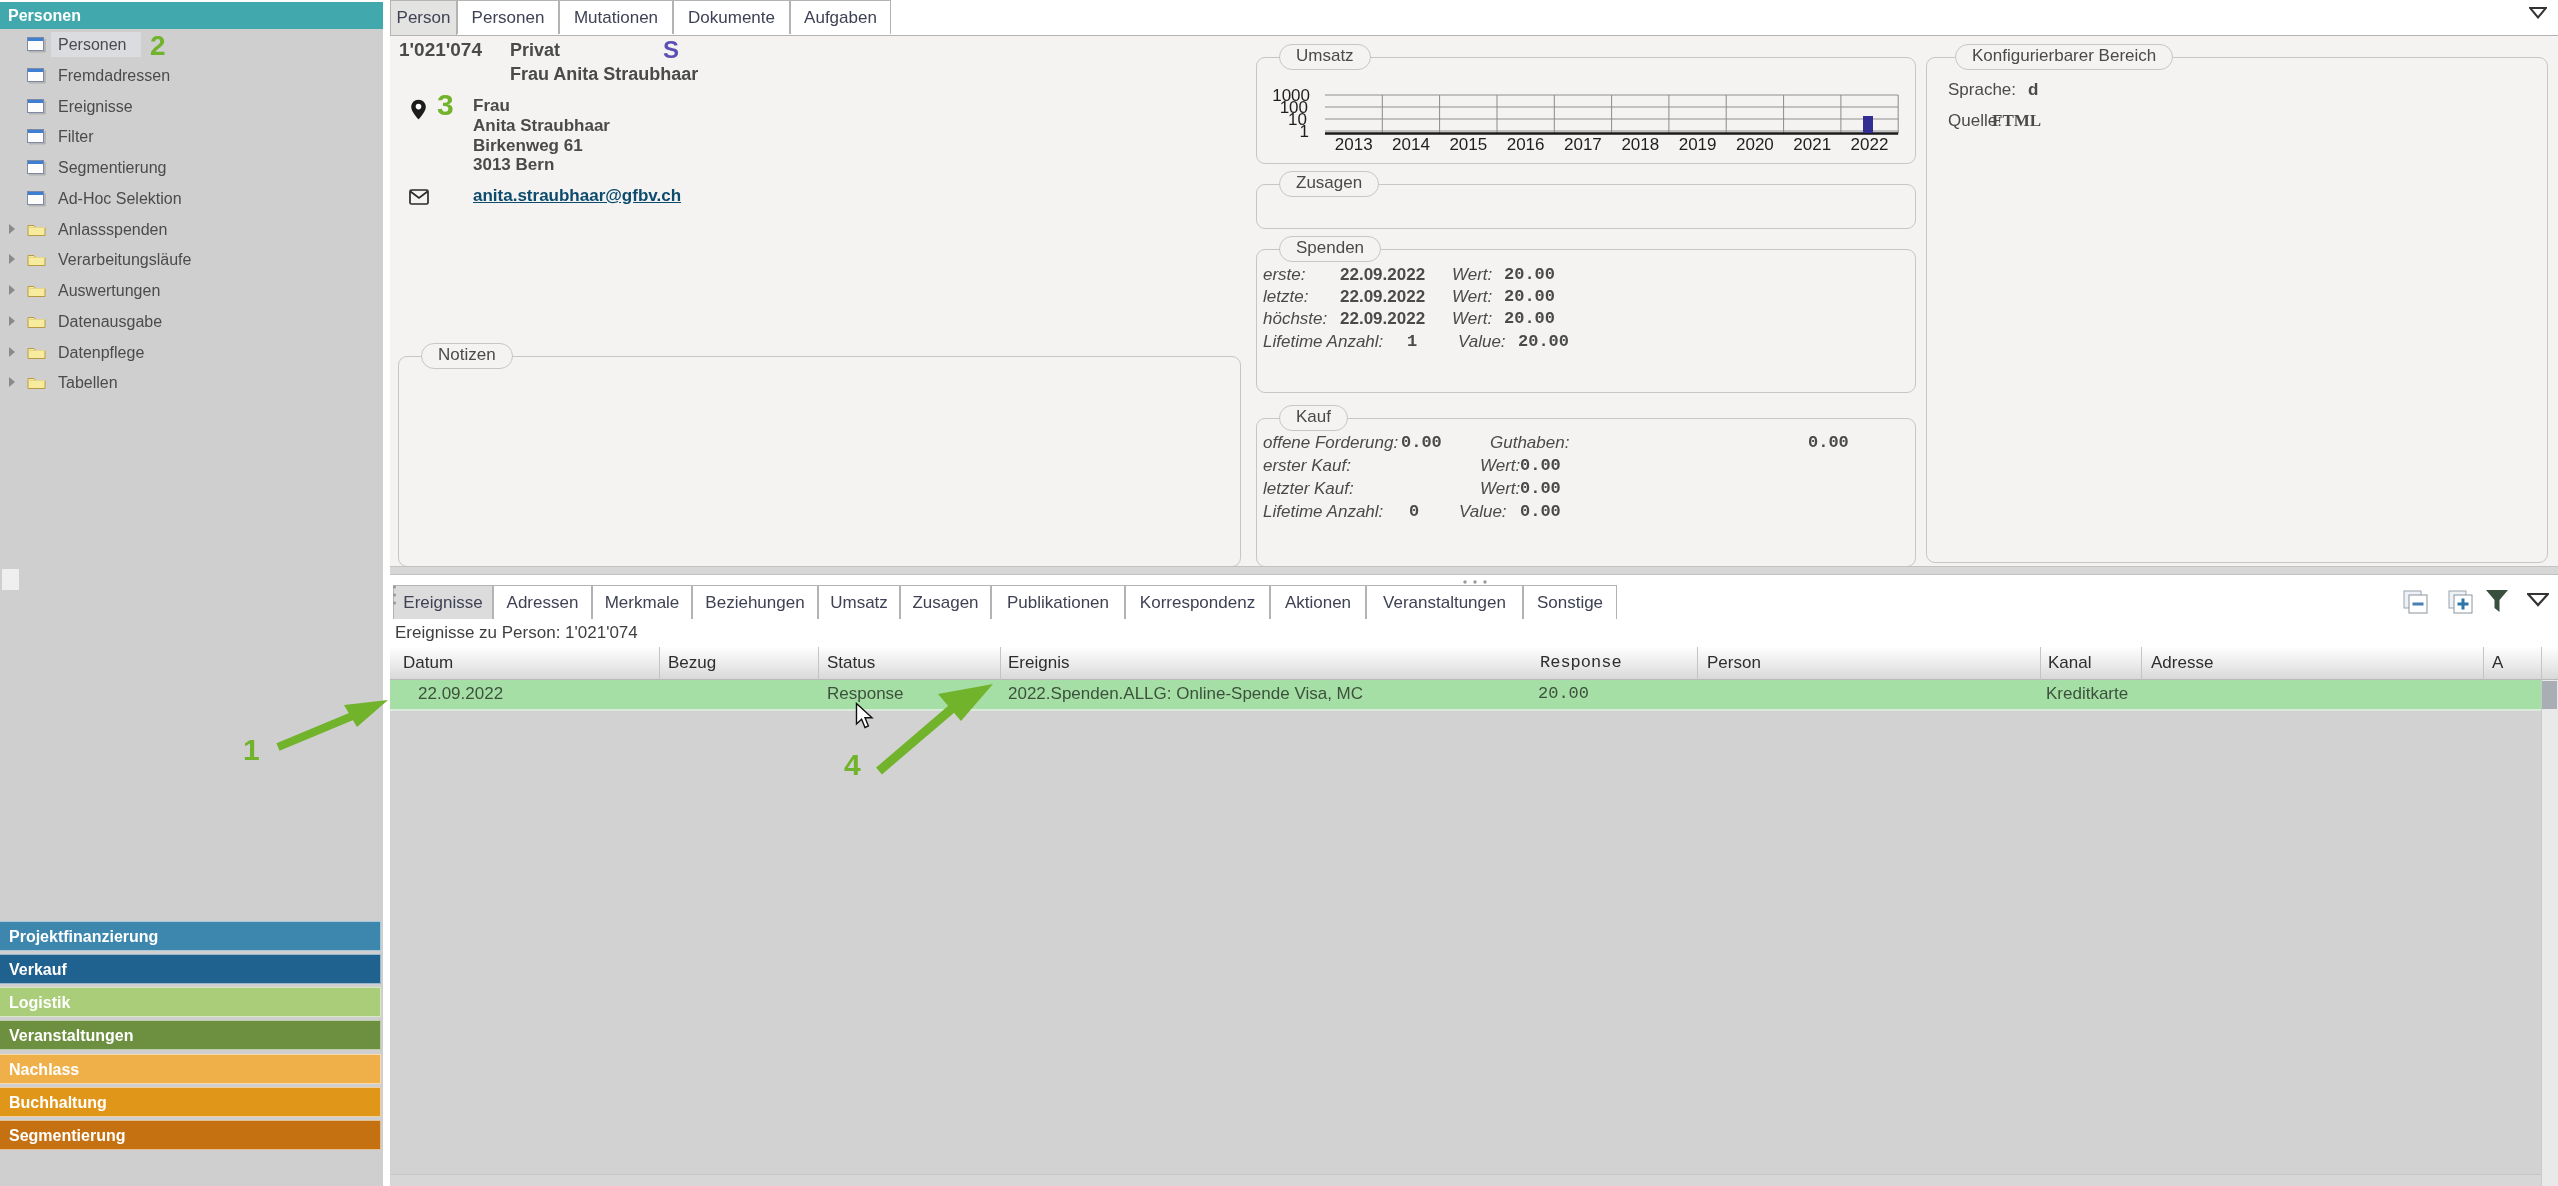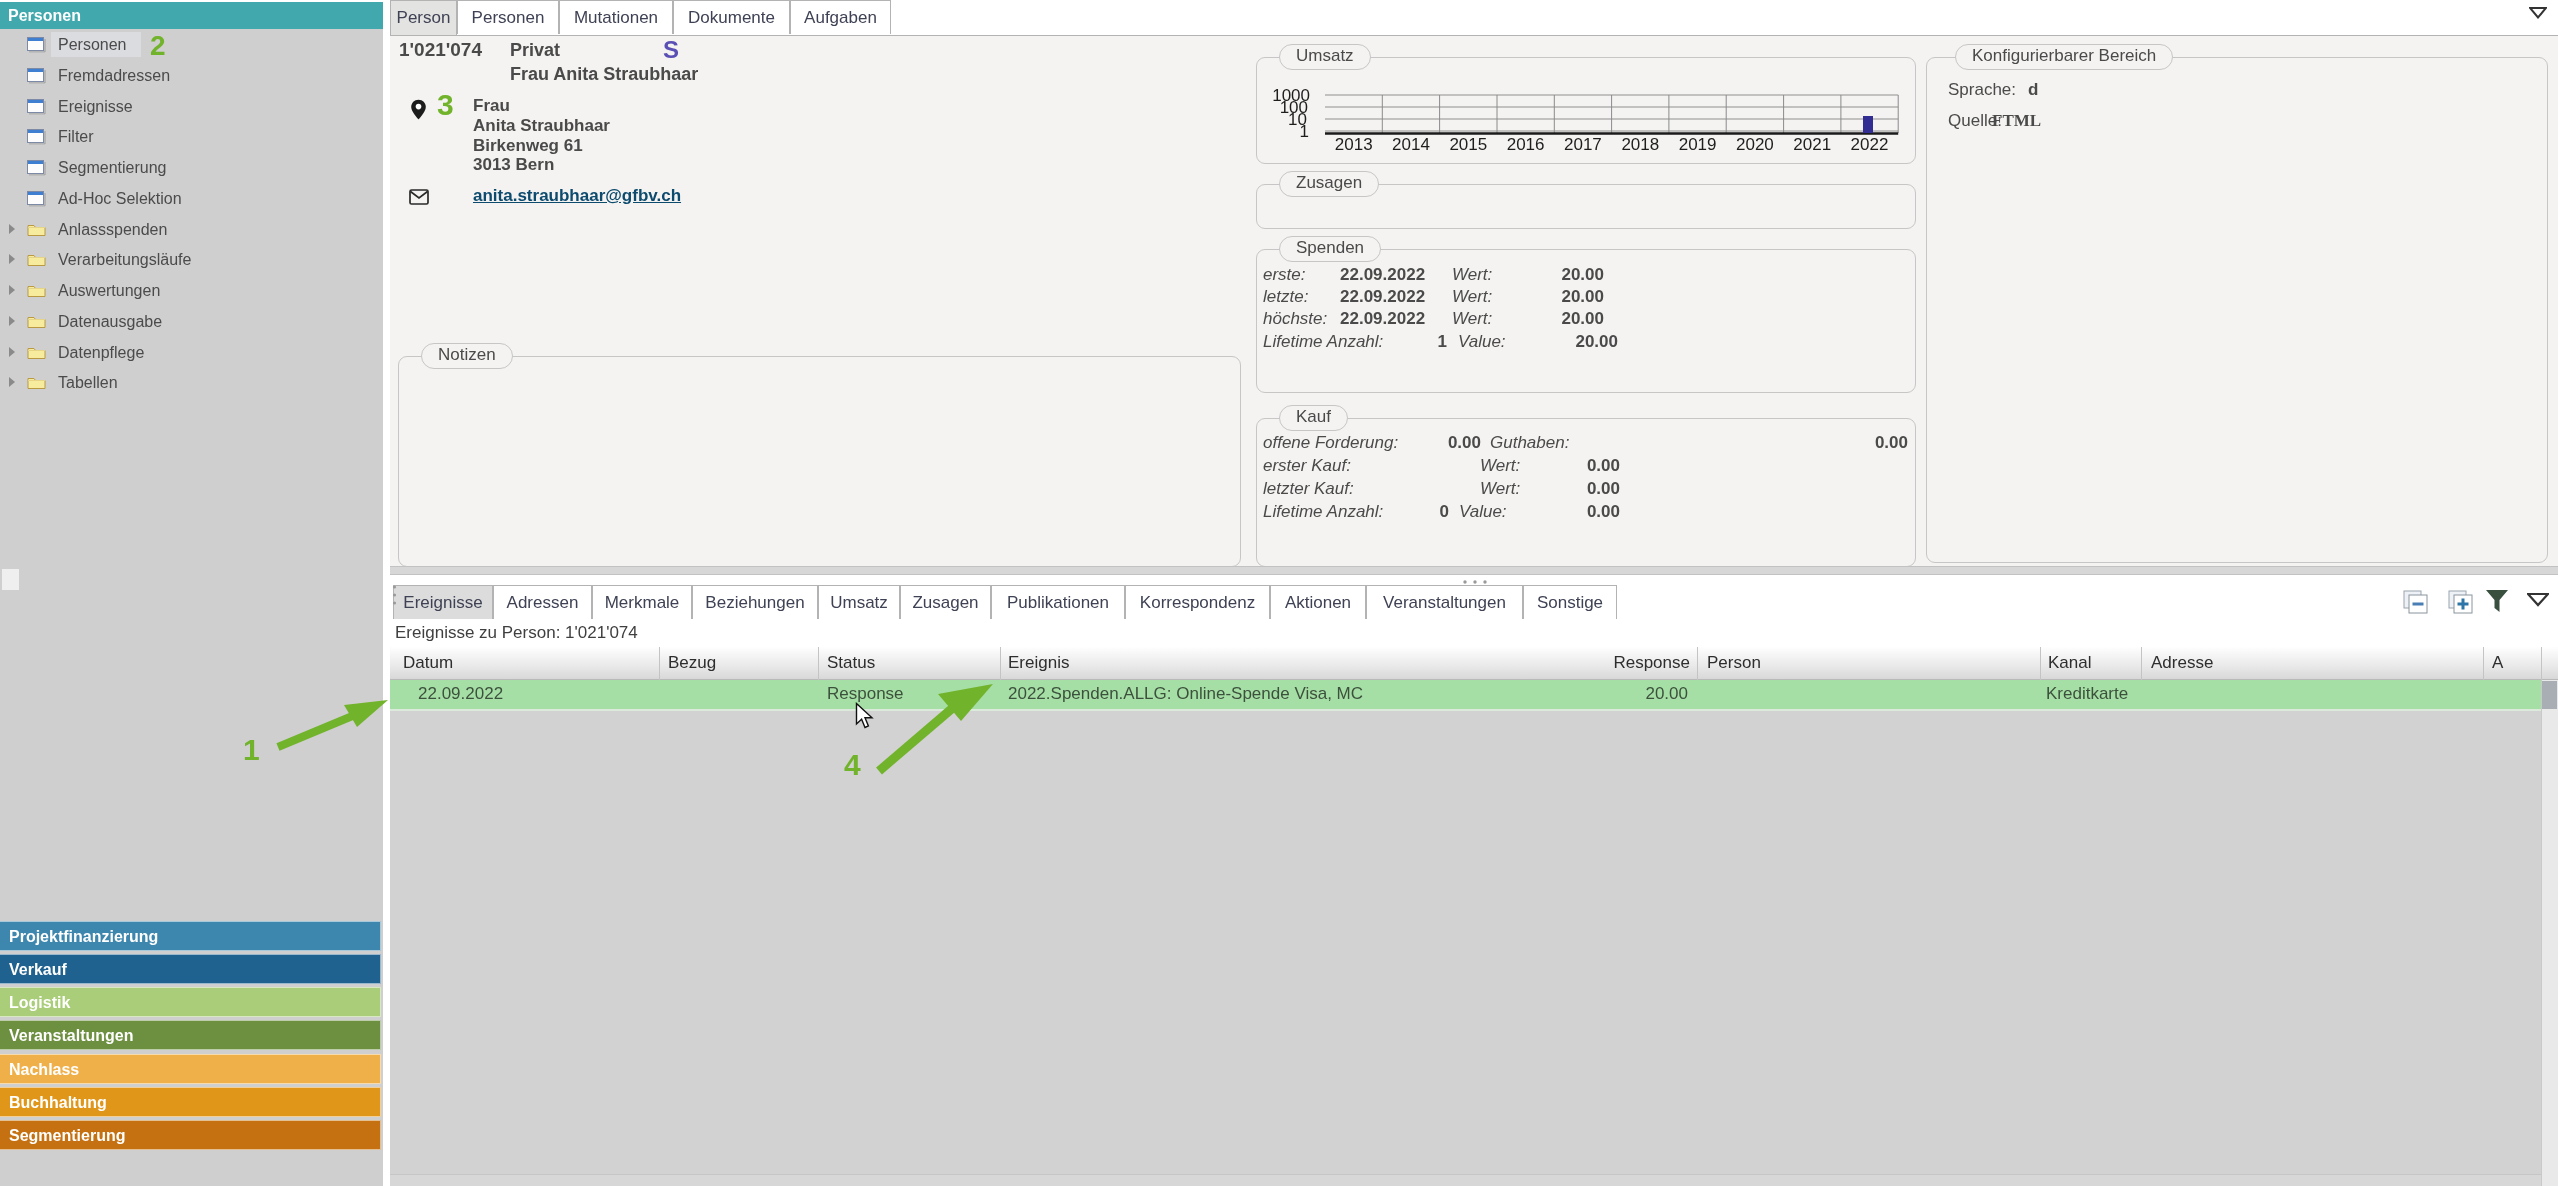--- a/index.html
+++ b/index.html
@@ -24,21 +24,21 @@
 .tab{position:absolute;top:0;height:34px;line-height:34px;background:#fff;color:#3f4254;
   font-size:17px;text-align:center;border:1px solid #b3b3b3;border-bottom:none;box-sizing:border-box;}
 .tab.act{background:#e3e3e1;height:35px;}
 #content{left:390px;top:36px;width:2168px;height:530px;background:#f4f3f1;}
 .fs{position:absolute;border:1px solid #c6c6c6;border-radius:9px;}
 .fs .lg{position:absolute;top:-14px;left:22px;border:1px solid #c6c6c6;border-radius:14px;
   background:#f4f3f1;color:#4a4a4a;font-size:17px;padding:1px 16px 3px 16px;white-space:nowrap;}
 .b{font-weight:bold;}
 .i{font-style:italic;}
 .txt{position:absolute;white-space:nowrap;font-size:17px;color:#4a4a4a;}
-.ra{text-align:right;}
+.ra{text-align:left;font-family:Liberation Mono, monospace;}
 
 #split{left:390px;top:566px;width:2168px;height:9px;background:#d7d7d7;border-top:1px solid #c2c2c2;border-bottom:1px solid #c2c2c2;box-sizing:border-box;}
 #btmbar{left:390px;top:575px;width:2168px;height:44px;background:#fff;}
 .btab{position:absolute;top:585px;height:34px;line-height:33px;background:#fff;color:#3f4254;
   font-size:17px;text-align:center;border:1px solid #b3b3b3;border-bottom:none;box-sizing:border-box;}
 .btab.act{background:#dcdcdc;}
 #evtitle{left:395px;top:619px;width:2000px;height:28px;line-height:28px;font-size:17px;color:#3f3f3f;background:#fff;}
 #thead{left:390px;top:647px;width:2168px;height:33px;
   background:linear-gradient(#fefefe,#e9e9e9 60%,#d8d8d8);border-bottom:1px solid #b9b9b9;box-sizing:border-box;}
 .th{position:absolute;top:647px;height:33px;line-height:32px;font-size:17px;color:#2e2e2e;white-space:nowrap;}

